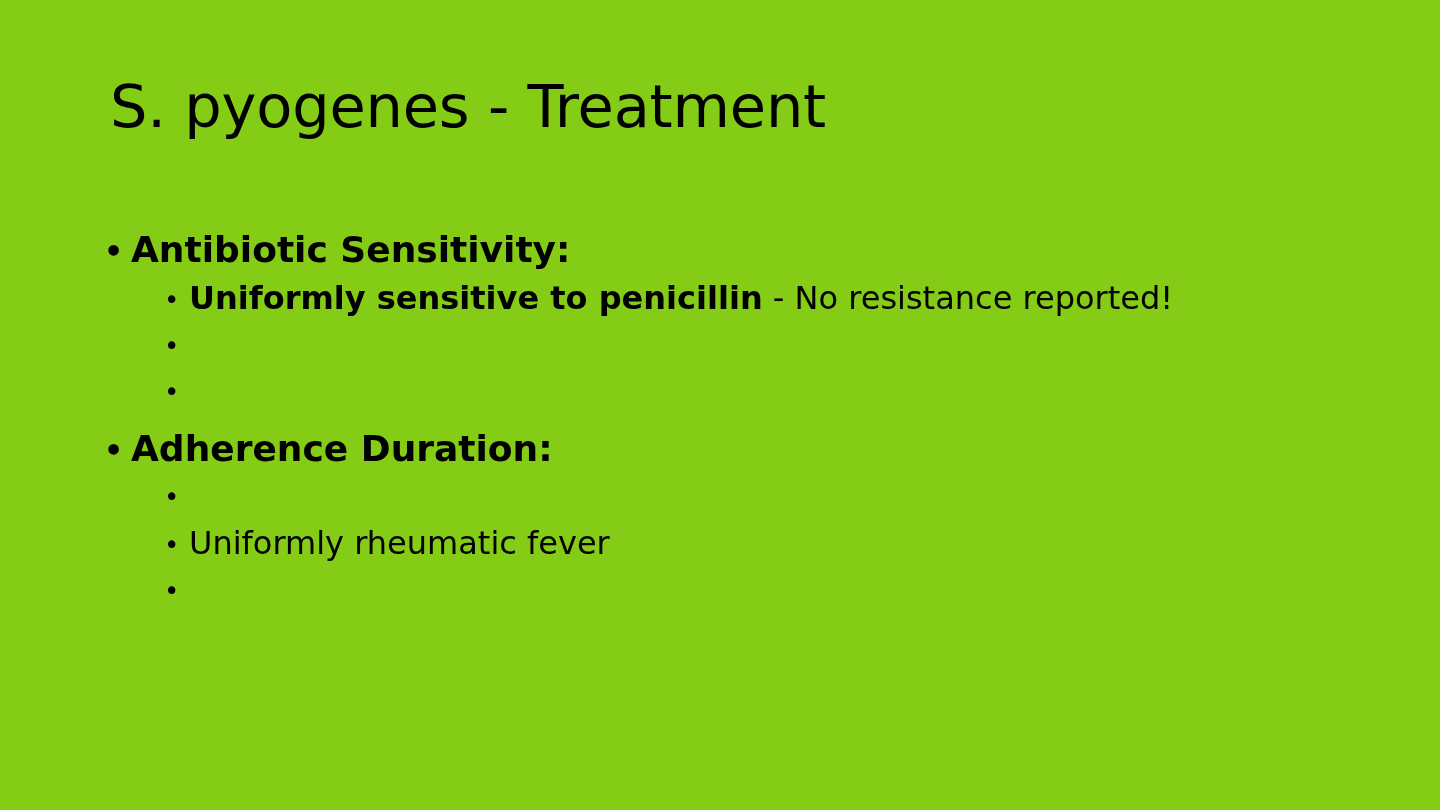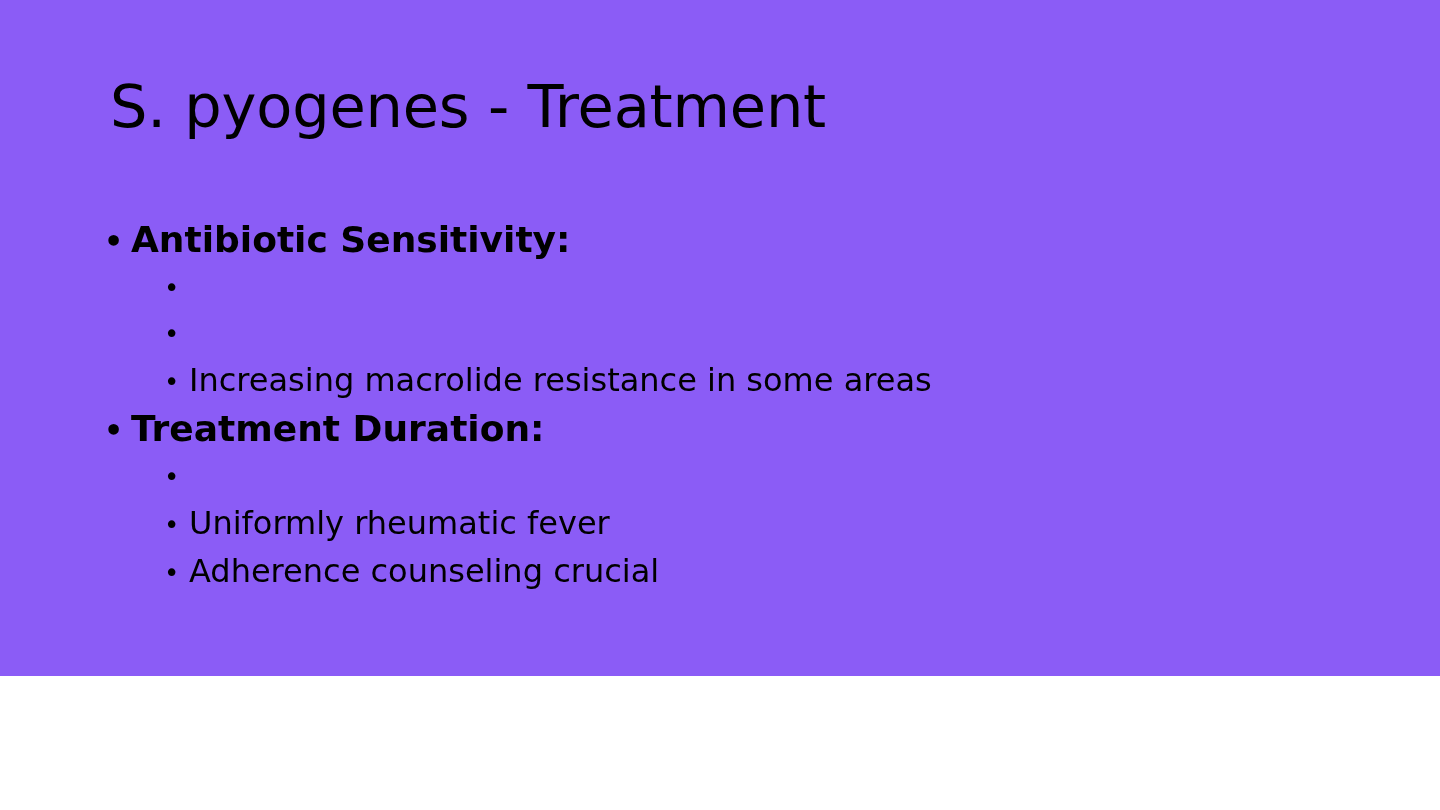--- a/index.html
+++ b/index.html
@@ -13,22 +13,22 @@
     height: 810px;
     overflow: hidden;
     font-family: "DejaVu Sans", sans-serif;
     color: #000000;
     -webkit-font-smoothing: antialiased;
   }
 
   .slide {
     position: relative;
     width: 1440px;
-    height: 676px;
-    background: #8b5cf6;
+    height: 810px;
+    background: #84cc16;
     box-sizing: border-box;
   }
 
   
   .slide-title {
     position: absolute;
     left: 110px;
     top: 72px;
     width: 1240px;
     font-size: 59px;
@@ -64,20 +64,21 @@
     width: 27px;
     font-size: 30px;
     line-height: 47px;
     font-weight: bold;
     text-align: left;
   }
   .lvl1 .btext {
     flex: 1 1 auto;
     font-size: 36px;
     line-height: 47px;
+    margin-top: 10px;
   }
 
   
   .lvl2 {
     font-size: 32px;
     line-height: 46px;
     font-weight: normal;
     padding-left: 60px;
   }
   .lvl2 .marker {
@@ -107,44 +108,43 @@
 
   <div class="body-block">
 
     <div class="bullet-row lvl1">
       <span class="marker">•</span>
       <span class="btext">Antibiotic Sensitivity:</span>
     </div>
 
     <div class="bullet-row lvl2">
       <span class="marker">•</span>
+      <span class="btext"><span class="b">Uniformly sensitive to penicillin</span><span class="n"> - No resistance reported!</span></span>
     </div>
 
     <div class="bullet-row lvl2">
       <span class="marker">•</span>
     </div>
 
     <div class="bullet-row lvl2">
       <span class="marker">•</span>
-      <span class="btext">Increasing macrolide resistance in some areas</span>
     </div>
 
     <div class="bullet-row lvl1">
       <span class="marker">•</span>
-      <span class="btext">Treatment Duration:</span>
+      <span class="btext">Adherence Duration:</span>
     </div>
 
     <div class="bullet-row lvl2">
       <span class="marker">•</span>
     </div>
 
     <div class="bullet-row lvl2">
       <span class="marker">•</span>
       <span class="btext">Uniformly rheumatic fever</span>
     </div>
 
     <div class="bullet-row lvl2">
       <span class="marker">•</span>
-      <span class="btext">Adherence counseling crucial</span>
     </div>
 
   </div>
 </div>
 
 </body></html>

